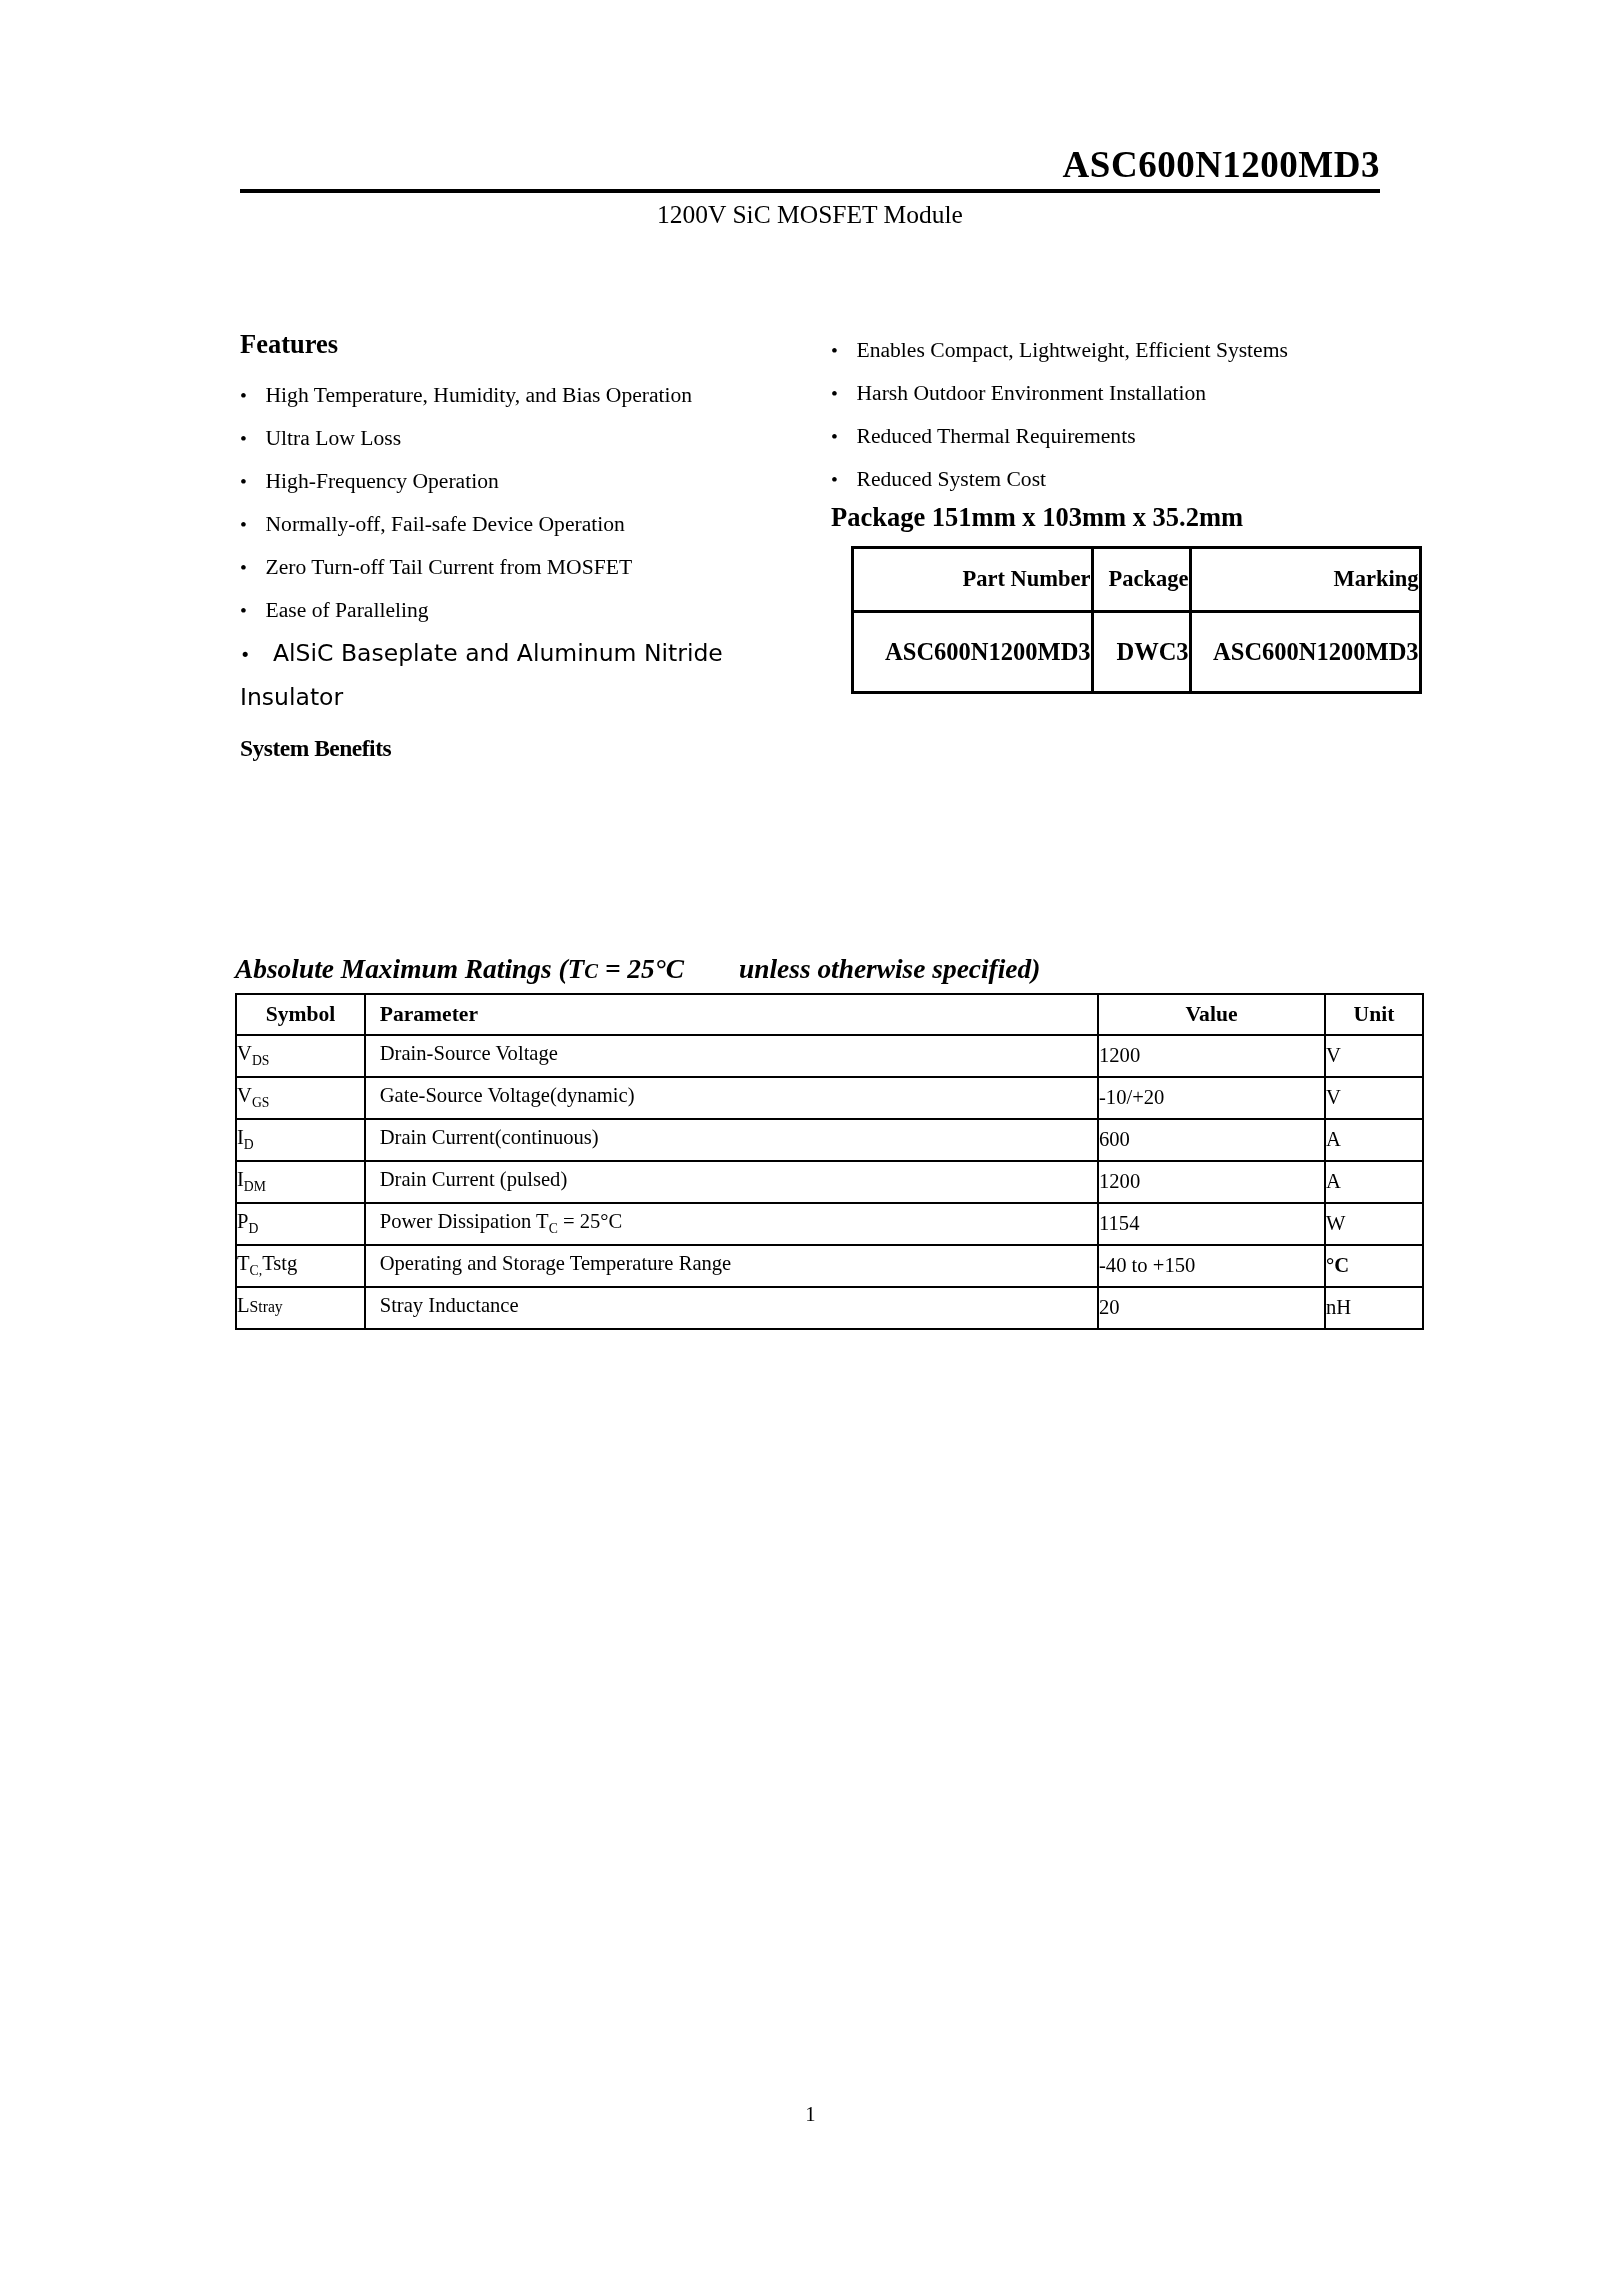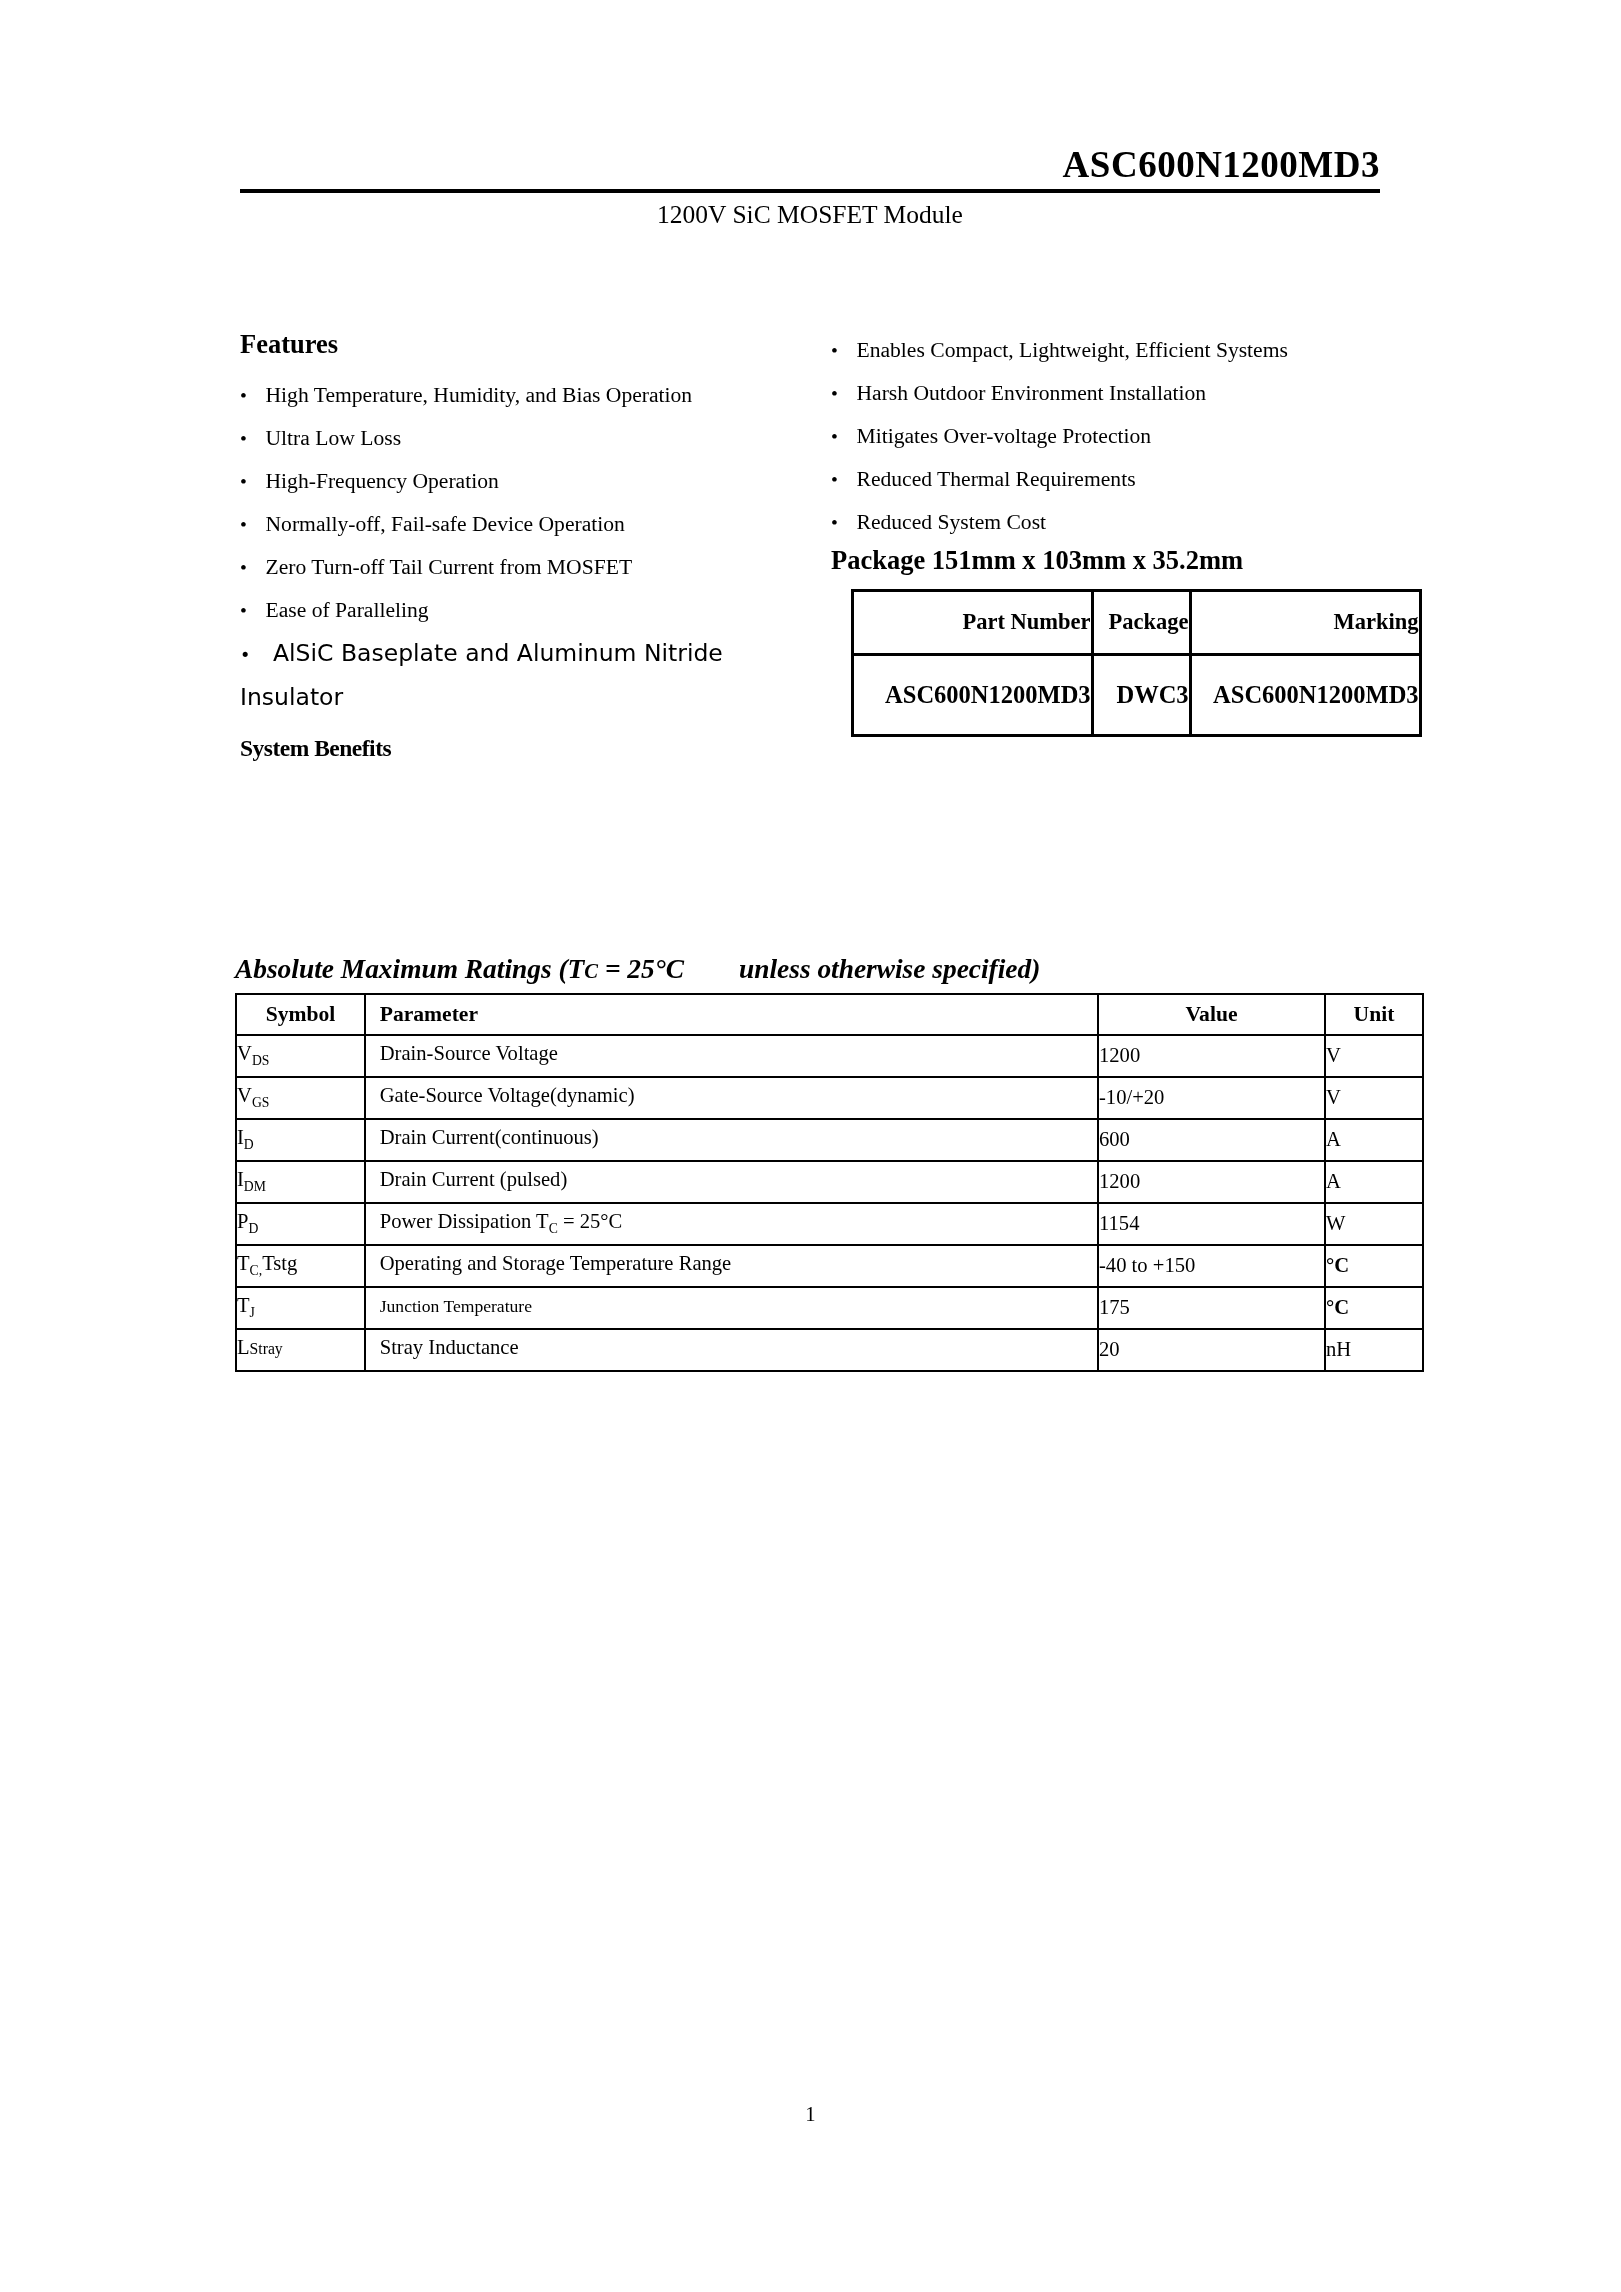--- a/index.html
+++ b/index.html
@@ -101,21 +101,20 @@
       <li><span class="bullet">•</span><span>Ease of Paralleling</span></li>
     </ul>
     <div class="sans-line"><span class="bullet">•</span><span>AlSiC Baseplate and Aluminum Nitride</span></div>
     <div class="sans-line">Insulator</div>
   </section>
 
   <section class="benefits">
     <ul class="blist">
       <li><span class="bullet">•</span><span>Enables Compact, Lightweight, Efficient Systems</span></li>
       <li><span class="bullet">•</span><span>Harsh Outdoor Environment Installation</span></li>
-      <li><span class="bullet">•</span><span>Mitigates Over-voltage Protection</span></li>
       <li><span class="bullet">•</span><span>Reduced Thermal Requirements</span></li>
       <li><span class="bullet">•</span><span>Reduced System Cost</span></li>
     </ul>
     <h2 class="pkg-heading">Package 151mm x 103mm x 35.2mm</h2>
 
     <table class="pkg-table">
       <colgroup>
           <col class="pkg-col1">
           <col class="pkg-col2">
           <col class="pkg-col3">
@@ -188,26 +187,20 @@
           <td class="c-val">1154</td>
           <td class="c-unit">W</td>
         </tr>
         <tr>
           <td class="c-sym"><span>T</span><sub>C,</sub><span class="small"></span><span>Tstg</span></td>
           <td class="c-par"><span>Operating and Storage Temperature Range</span><sub></sub><span></span></td>
           <td class="c-val">-40 to +150</td>
           <td class="c-unit unit-bold">°C</td>
         </tr>
         <tr>
-          <td class="c-sym"><span>T</span><sub>J</sub><span class="small"></span><span></span></td>
-          <td class="c-par param-sm"><span>Junction Temperature</span><sub></sub><span></span></td>
-          <td class="c-val">175</td>
-          <td class="c-unit unit-bold">°C</td>
-        </tr>
-        <tr>
           <td class="c-sym"><span>L</span><sub></sub><span class="small">Stray</span><span></span></td>
           <td class="c-par"><span>Stray Inductance</span><sub></sub><span></span></td>
           <td class="c-val">20</td>
           <td class="c-unit">nH</td>
         </tr>
       </tbody>
     </table>
   </section>
 
   <div class="page-number">1</div>

